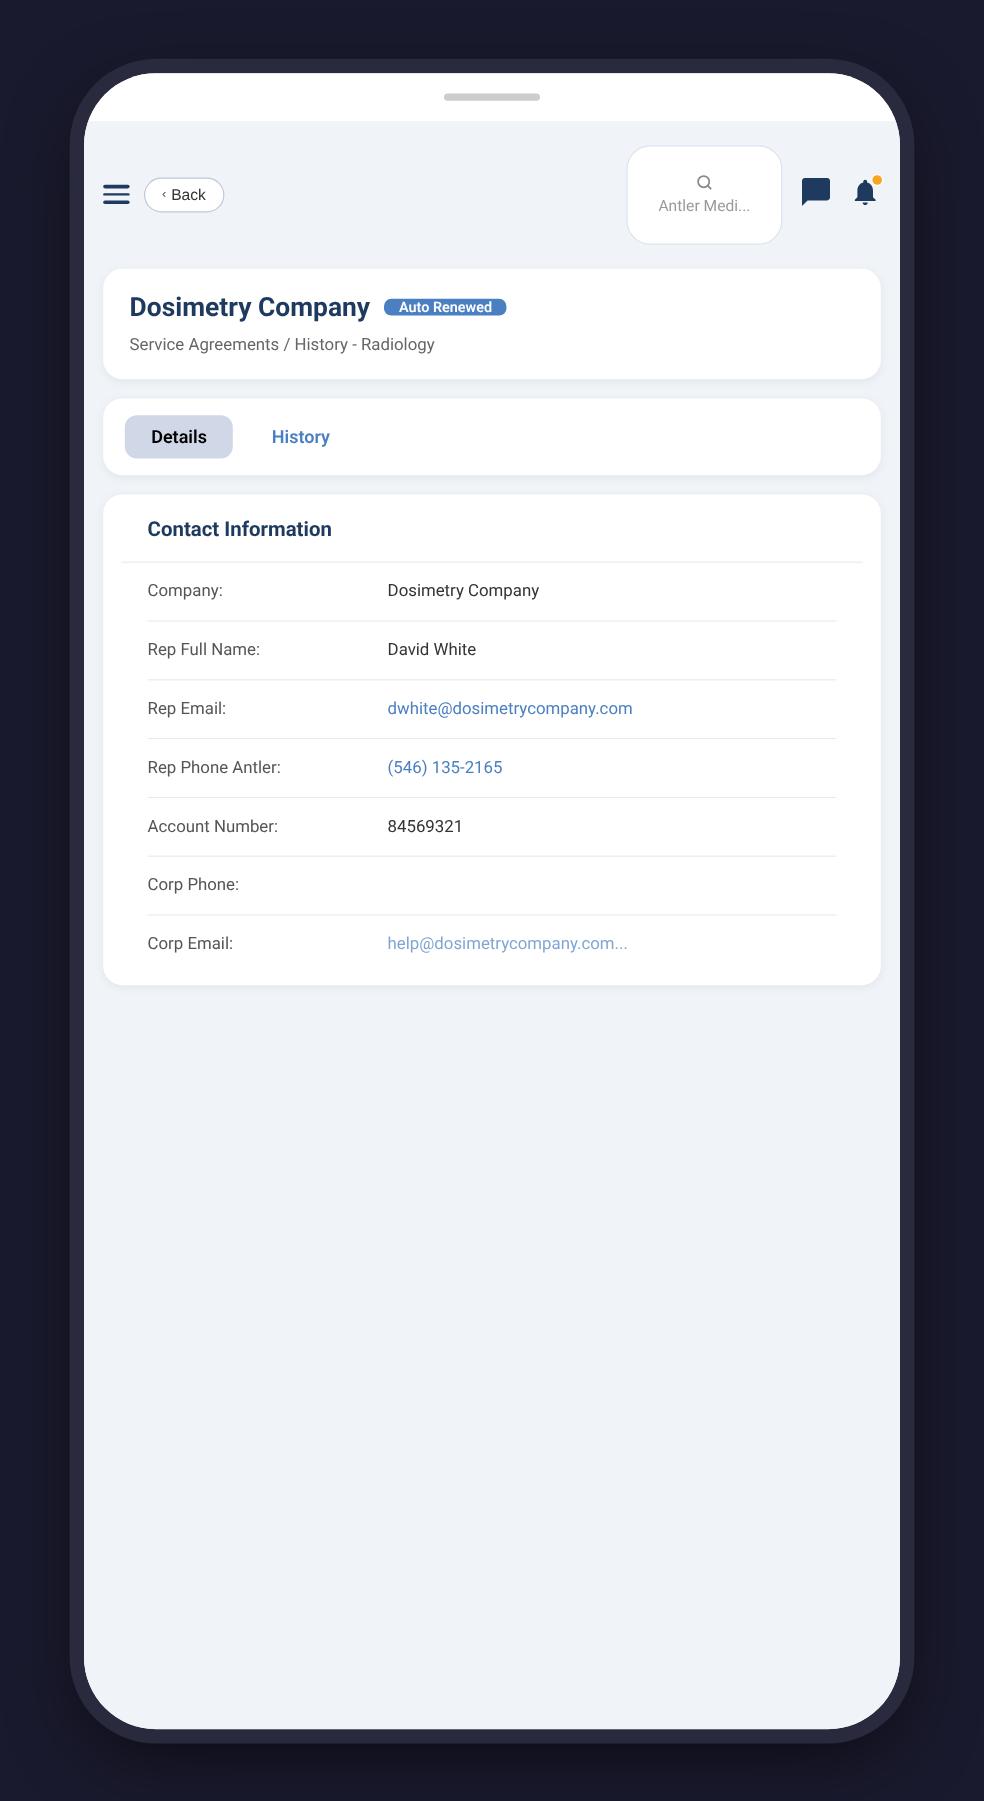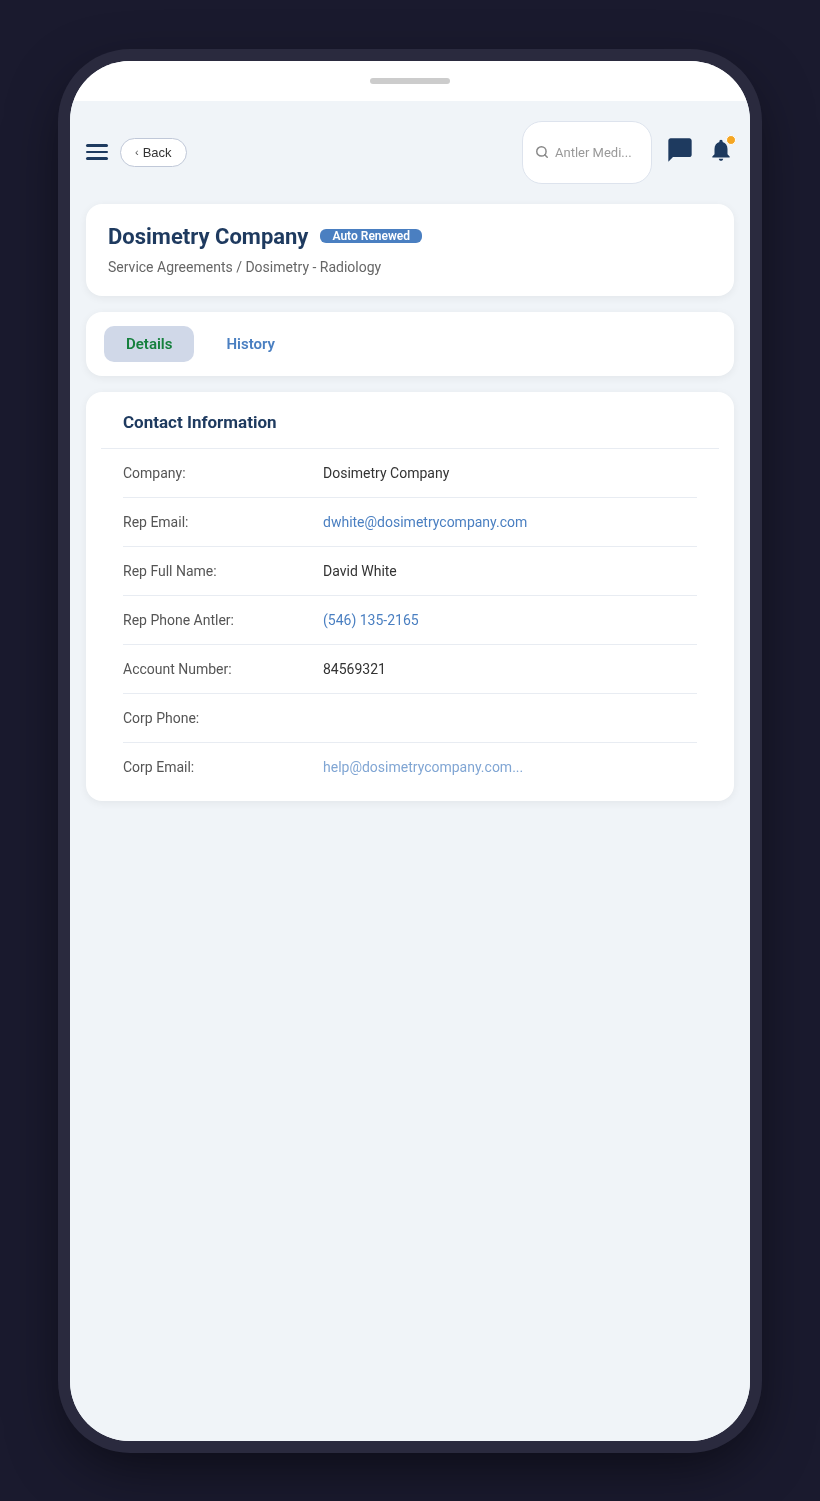--- a/index.html
+++ b/index.html
@@ -116,20 +116,21 @@
 
     .search-bar {
       display: flex;
       align-items: center;
       gap: 6px;
       background: white;
       border: 1px solid #dde3ed;
       border-radius: 20px;
       padding: 23px 12px;
       width: 130px;
+      flex-direction: column;
     }
 
     .search-icon-svg {
       color: #888;
       font-size: 13px;
     }
 
     .search-text {
       font-size: 13px;
       color: #999;
@@ -216,21 +217,21 @@
     .tab-item {
       padding: 9px 22px;
       border-radius: 10px;
       font-size: 15px;
       font-weight: 600;
       cursor: pointer;
     }
 
     .tab-item.active {
       background: #d0d8e8;
-      color: #15803d;
+      color: #000000;
     }
 
     .tab-item.inactive {
       background: transparent;
       color: #4a7fc1;
     }
 
     
     .contact-card {
       background: white;
@@ -337,21 +338,21 @@
             <div class="notification-dot"></div>
           </div>
         </div>
       </div>
 
       <div class="company-card">
         <div class="company-header-row">
           <span class="company-name">Dosimetry Company</span>
           <span class="auto-renewed-badge">Auto Renewed</span>
         </div>
-        <span class="breadcrumb-text">Service Agreements / Dosimetry - Radiology</span>
+        <span class="breadcrumb-text">Service Agreements / History - Radiology</span>
       </div>
 
       <div class="tabs-card">
         <div class="tab-item active">
           <span>Details</span>
         </div>
         <div class="tab-item inactive">
           <span>History</span>
         </div>
       </div>
@@ -360,27 +361,27 @@
         <div class="contact-card-title">Contact Information</div>
 
         <div class="contact-divider"></div>
 
         <div class="contact-row">
           <span class="contact-label">Company:</span>
           <span class="contact-value">Dosimetry Company</span>
         </div>
 
         <div class="contact-row">
+          <span class="contact-label">Rep Full Name:</span>
+          <span class="contact-value">David White</span>
+        </div>
+
+        <div class="contact-row">
           <span class="contact-label">Rep Email:</span>
           <span class="contact-value link">dwhite@dosimetrycompany.com</span>
-        </div>
-
-        <div class="contact-row">
-          <span class="contact-label">Rep Full Name:</span>
-          <span class="contact-value">David White</span>
         </div>
 
         <div class="contact-row">
           <span class="contact-label">Rep Phone Antler:</span>
           <span class="contact-value link">(546) 135-2165</span>
         </div>
 
         <div class="contact-row">
           <span class="contact-label">Account Number:</span>
           <span class="contact-value">84569321</span>

